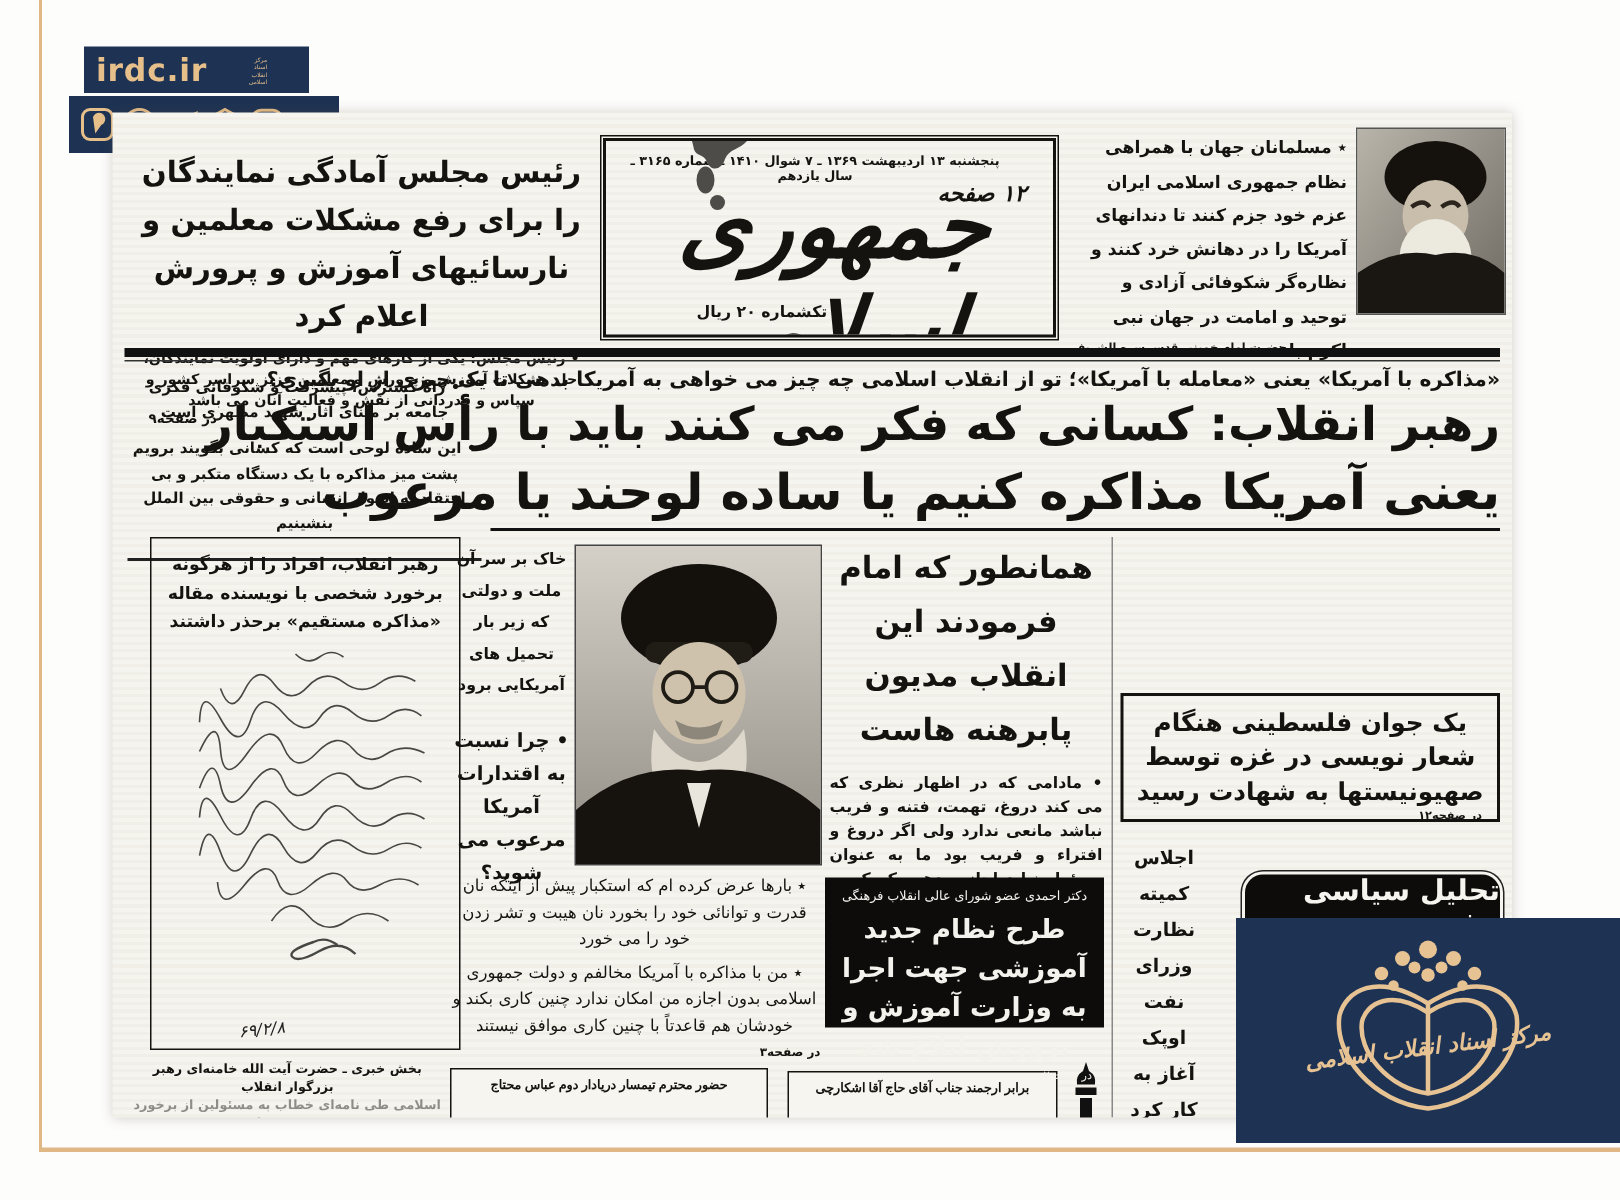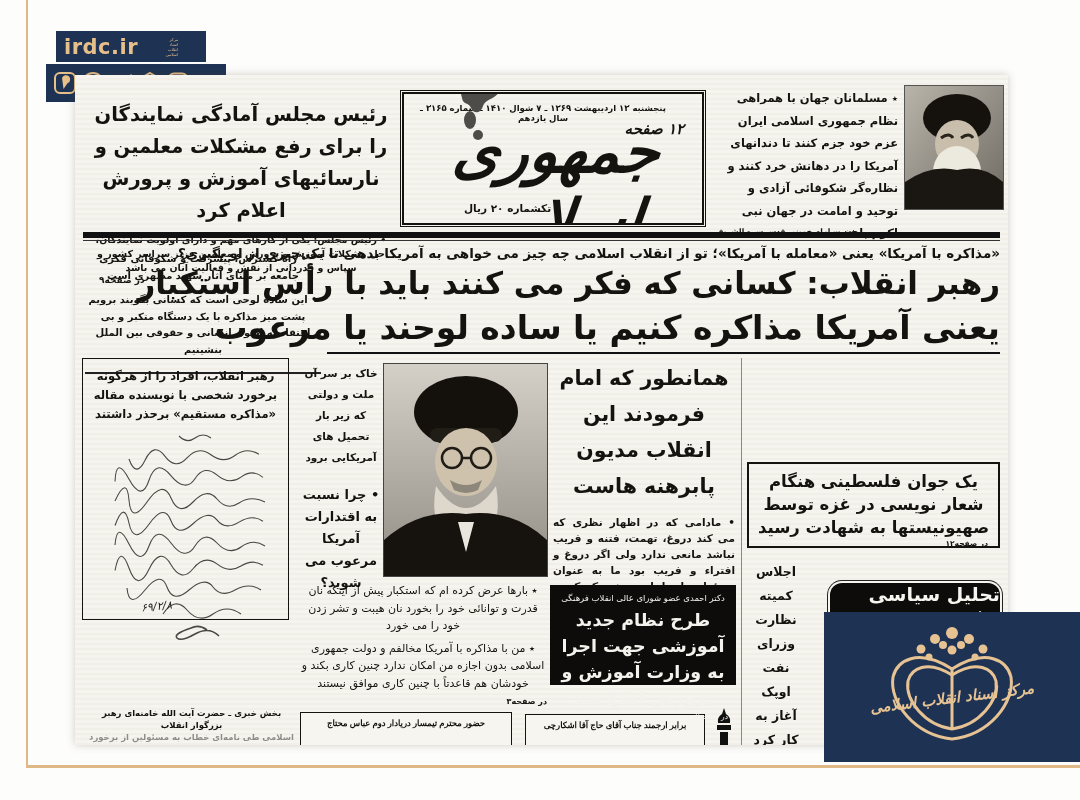--- a/index.html
+++ b/index.html
@@ -57,21 +57,21 @@
   .side-note { font-size:10px; font-weight:bold; line-height:16.5px; text-align:center; margin-bottom:8px; }
   .kicker { left:252px; top:170px; width:673px; font-size:13.5px; font-weight:bold;
     text-align:right; white-space:nowrap; }
   .headline1 { left:252px; top:190px; width:673px; font-size:31px; font-weight:bold;
     text-align:left; white-space:nowrap; letter-spacing:-.5px; }
   .headline2 { left:252px; top:233px; width:673px; font-size:33px; font-weight:bold;
     text-align:center; white-space:nowrap; letter-spacing:-.5px; }
   .rule-lead { left:252px; top:277px; width:673px; height:2px; background:#111; }
 
   
-  .letter-box { left:7px; top:283px; width:207px; height:262px; border:1.5px solid #15130f; padding:8px 7px; }
+  .letter-box { left:25px; top:283px; width:207px; height:342px; border:1.5px solid #15130f; padding:8px 7px; }
   .letter-h { font-size:11.5px; font-weight:bold; line-height:19px; text-align:center; }
   .hand-date { position:absolute; left:58px; bottom:6px; font-size:11px; transform:rotate(-6deg);
     font-style:italic; color:#222; }
   .letter-caption { left:13px; top:632px; width:207px; font-size:8.5px; font-weight:bold;
     line-height:12px; text-align:center; }
   .letter-caption .fade { opacity:.45; }
 
   .photo-side-col { left:227px; top:288px; width:78px; }
   .photo-side-top { font-size:10.5px; font-weight:bold; line-height:21px; text-align:center; }
   .photo-side-q { font-size:13px; font-weight:bold; line-height:22px; text-align:center; margin-top:16px; }

